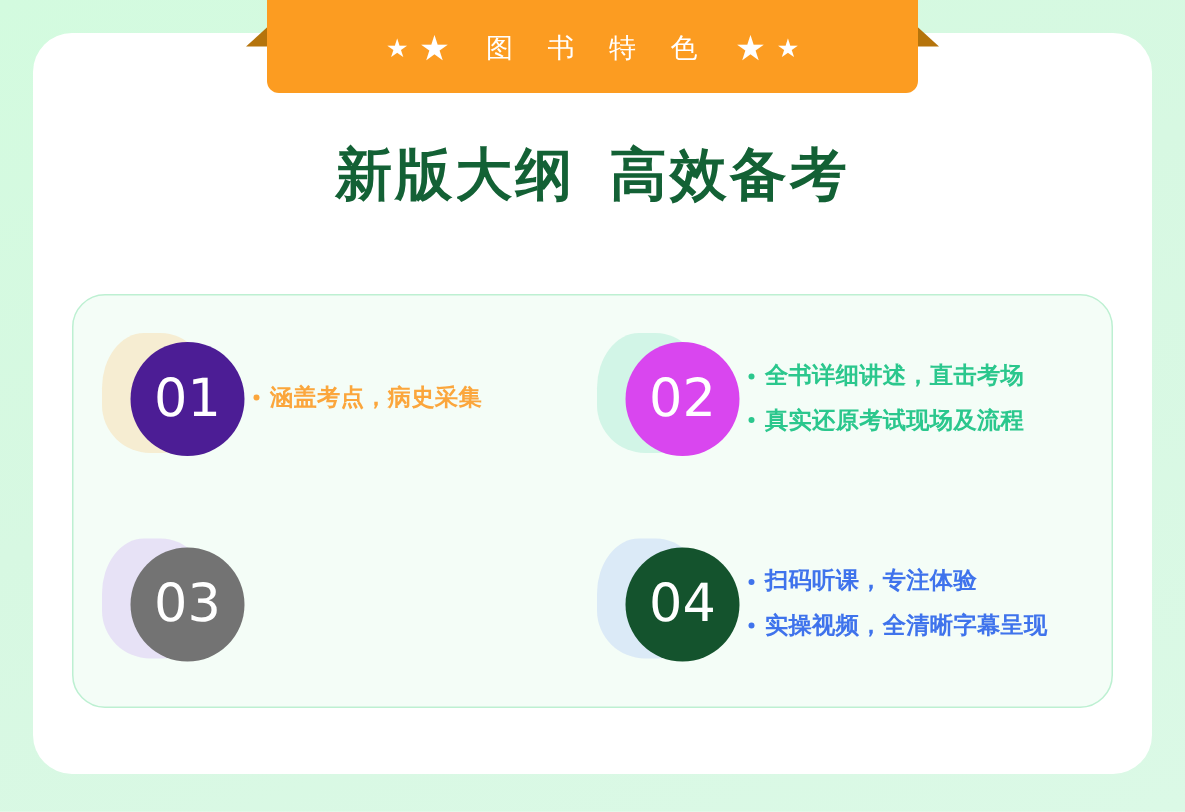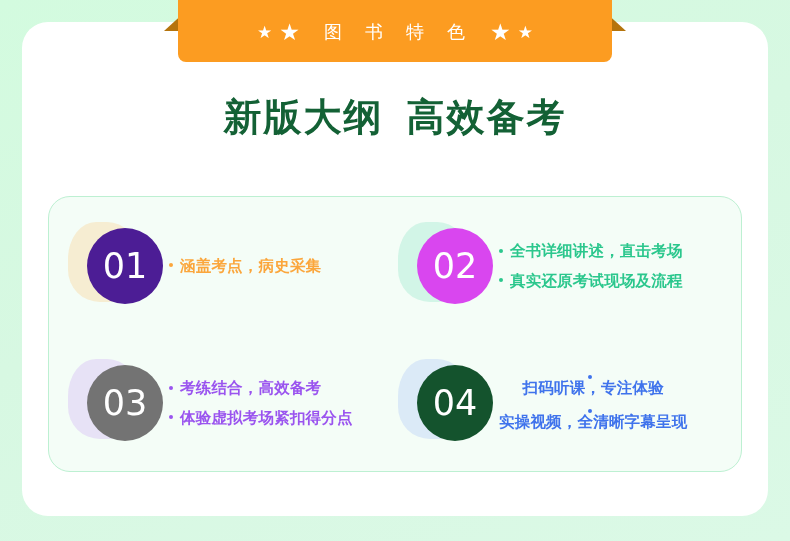--- a/index.html
+++ b/index.html
@@ -211,21 +211,21 @@
   .c-green .line  { color: #2bc78d; }
   .c-green .bullet{ background: #2bc78d; }
 
   .c-purple .badge { background: #737373; }
   .c-purple .blob  { background: #d6c0f5; }
   .c-purple .line  { color: #9a54ef; }
   .c-purple .bullet{ background: #9a54ef; }
 
   .c-blue .badge { background: #14532d; }
   .c-blue .blob  { background: #bcd2f7; }
-  .c-blue .line  { color: #3f73ec; flex-direction: column; }
+  .c-blue .line  { color: #3f73ec; }
   .c-blue .bullet{ background: #3f73ec; }
 </style>
 </head>
 <body>
 
 <div id="page">
 
   <div class="white-card"></div>
 
   <div class="ribbon">
@@ -277,30 +277,20 @@
             <span>真实还原考试现场及流程</span>
           </div>
         </div>
       </div>
 
       <div class="feature-item c-purple">
         <div class="badge-wrap">
           <div class="blob"></div>
           <div class="badge">03</div>
         </div>
-        <div class="lines">
-          <div class="line">
-            <span class="bullet"></span>
-            <span>考练结合，高效备考</span>
-          </div>
-          <div class="line">
-            <span class="bullet"></span>
-            <span>体验虚拟考场紧扣得分点</span>
-          </div>
-        </div>
       </div>
 
       <div class="feature-item col2 c-blue">
         <div class="badge-wrap">
           <div class="blob"></div>
           <div class="badge">04</div>
         </div>
         <div class="lines">
           <div class="line">
             <span class="bullet"></span>

